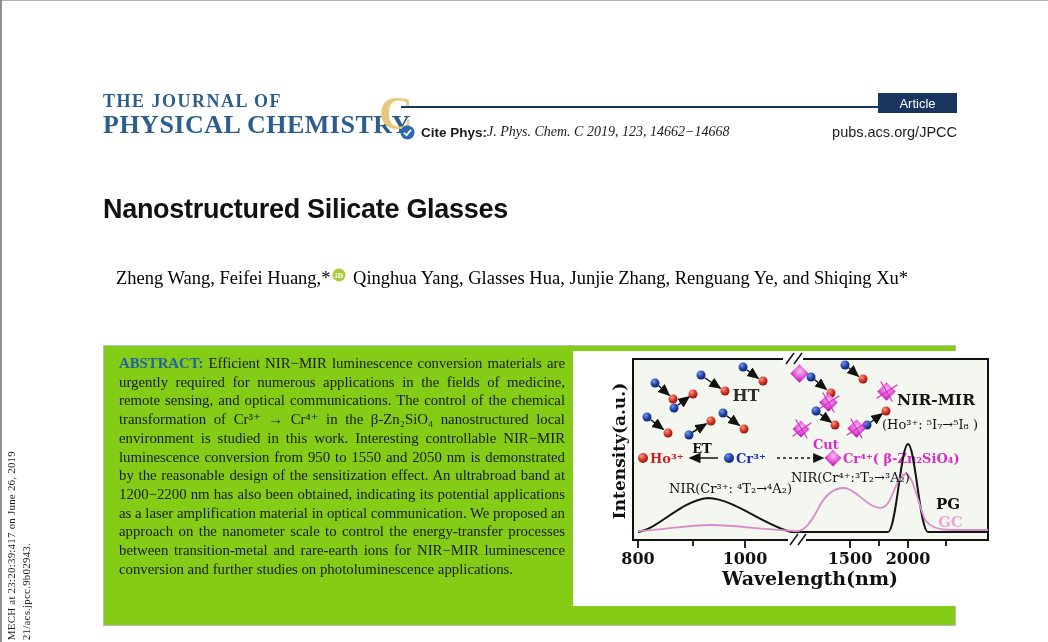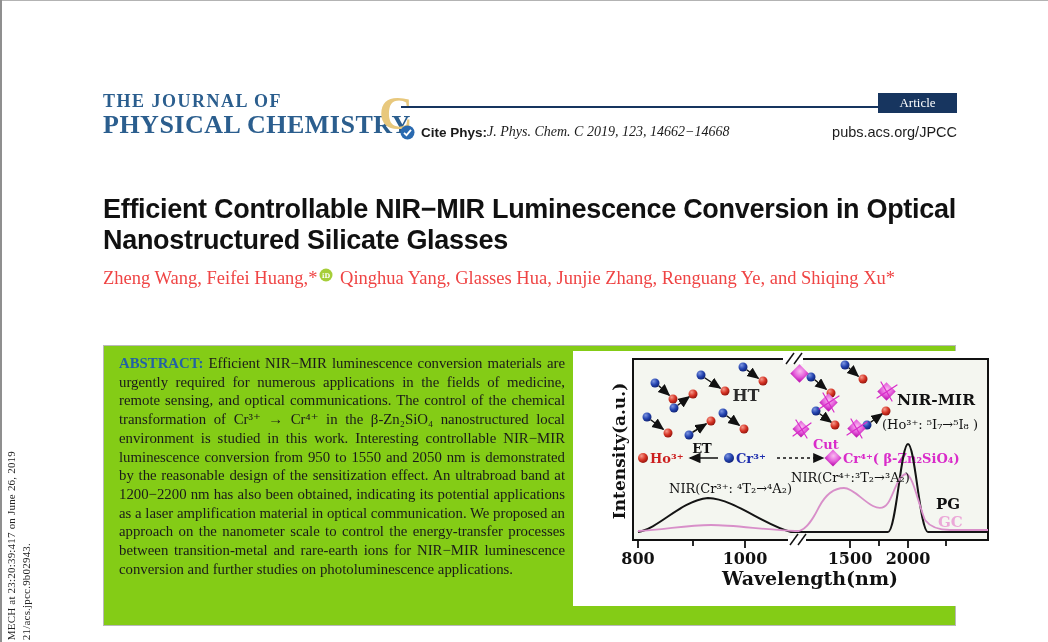--- a/index.html
+++ b/index.html
@@ -13,34 +13,34 @@
   .sidebar span{writing-mode:vertical-rl;transform:rotate(180deg);font-size:11px;color:#222;
                 font-family:"Liberation Serif","DejaVu Serif",serif;letter-spacing:.2px;}
 
   
   .mast{position:absolute;left:103px;top:92px;line-height:1;}
   .mast .small{font-size:18px;font-weight:bold;color:#2b5e8e;letter-spacing:1.5px;}
   .mast .large{font-size:26px;font-weight:bold;color:#2b5e8e;letter-spacing:.5px;margin-top:2px;}
   .mast-c{position:absolute;left:379px;top:90px;font-size:47px;font-weight:bold;color:#e8c87d;line-height:1;}
   .rule{position:absolute;left:401px;top:106px;width:556px;height:2px;background:#17355f;}
   .badge{position:absolute;left:878px;top:93px;width:79px;height:20px;background:#17355f;color:#fff;
-         font-family:Liberation Serif, serif;font-size:13px;display:flex;
+         font-family:Liberation Sans, sans-serif;font-size:13px;display:flex;
          align-items:center;justify-content:center;}
   .citerow{position:absolute;left:400px;top:122px;width:557px;height:20px;
            font-family:"Liberation Sans","DejaVu Sans",sans-serif;font-size:13.5px;display:flex;align-items:center;}
   .citerow .ref{font-family:"Liberation Serif","DejaVu Serif",serif;font-style:italic;font-size:14px;margin-left:0;}
   .citerow .lbl{font-weight:bold;margin-left:6px;}
   .citerow .url{margin-left:auto;font-size:14.5px;color:#1c1c1c;}
 
   
   .title{position:absolute;left:103px;top:194px;width:880px;
          font-family:"Liberation Sans","DejaVu Sans",sans-serif;font-weight:bold;
          font-size:27px;line-height:31px;letter-spacing:-.3px;color:#111;}
   .title span{display:block;}
-  .authors{position:absolute;left:103px;top:266px;width:880px;font-size:18.5px;color:#ef4444;}
+  .authors{position:absolute;left:116px;top:266px;width:880px;font-size:18.5px;color:#000000;}
   .orcid{display:inline-block;vertical-align:2px;margin:0 2px;}
   .affil{position:absolute;left:103px;top:301px;width:880px;font-size:15px;color:#111;}
 
   
   .absbox{position:absolute;left:103px;top:345px;width:853px;height:281px;background:#84cc16;
           border:1px solid #b9b9b9;box-sizing:border-box;}
   .abstext{position:absolute;left:15px;top:8px;width:446px;font-size:14.8px;line-height:18.7px;
            text-align:justify;color:#1a1a1a;}
   .abstext .abs-label{font-weight:bold;color:#2361a5;}
   .figwrap{position:absolute;left:469px;top:5px;width:385px;height:255px;background:#ffffff;padding-left:32px;}
@@ -70,21 +70,20 @@
     <svg width="15" height="15" viewBox="0 0 15 15">
       <circle cx="7.5" cy="7.5" r="7" fill="#2a6ab0"></circle>
       <path d="M4 7.8 L6.5 10.2 L11 4.8" stroke="#ffffff" stroke-width="1.8" fill="none"></path>
     </svg>
     <span class="lbl">Cite Phys:</span>
     <span class="ref">J. Phys. Chem. C 2019, 123, 14662−14668</span>
     <span class="url">pubs.acs.org/JPCC</span>
   </div>
 
   <div class="title">
-    <span>Efficient Controllable NIR−MIR Luminescence Conversion in Optical</span>
     <span>Nanostructured Silicate Glasses</span>
   </div>
 
   <div class="authors">
     <span>Zheng Wang, Feifei Huang,*</span><span class="orcid"><svg width="14" height="14" viewBox="0 0 14 14">
           <circle cx="7" cy="7" r="6.5" fill="#a6ce39"></circle>
           <text x="7" y="9.6" text-anchor="middle" font-size="6.5" font-family="Liberation Sans, DejaVu Sans, sans-serif" font-weight="bold" fill="#ffffff">iD</text>
         </svg></span><span> Qinghua Yang, Glasses Hua, Junjie Zhang, Renguang Ye, and Shiqing Xu*</span>
   </div>
 

